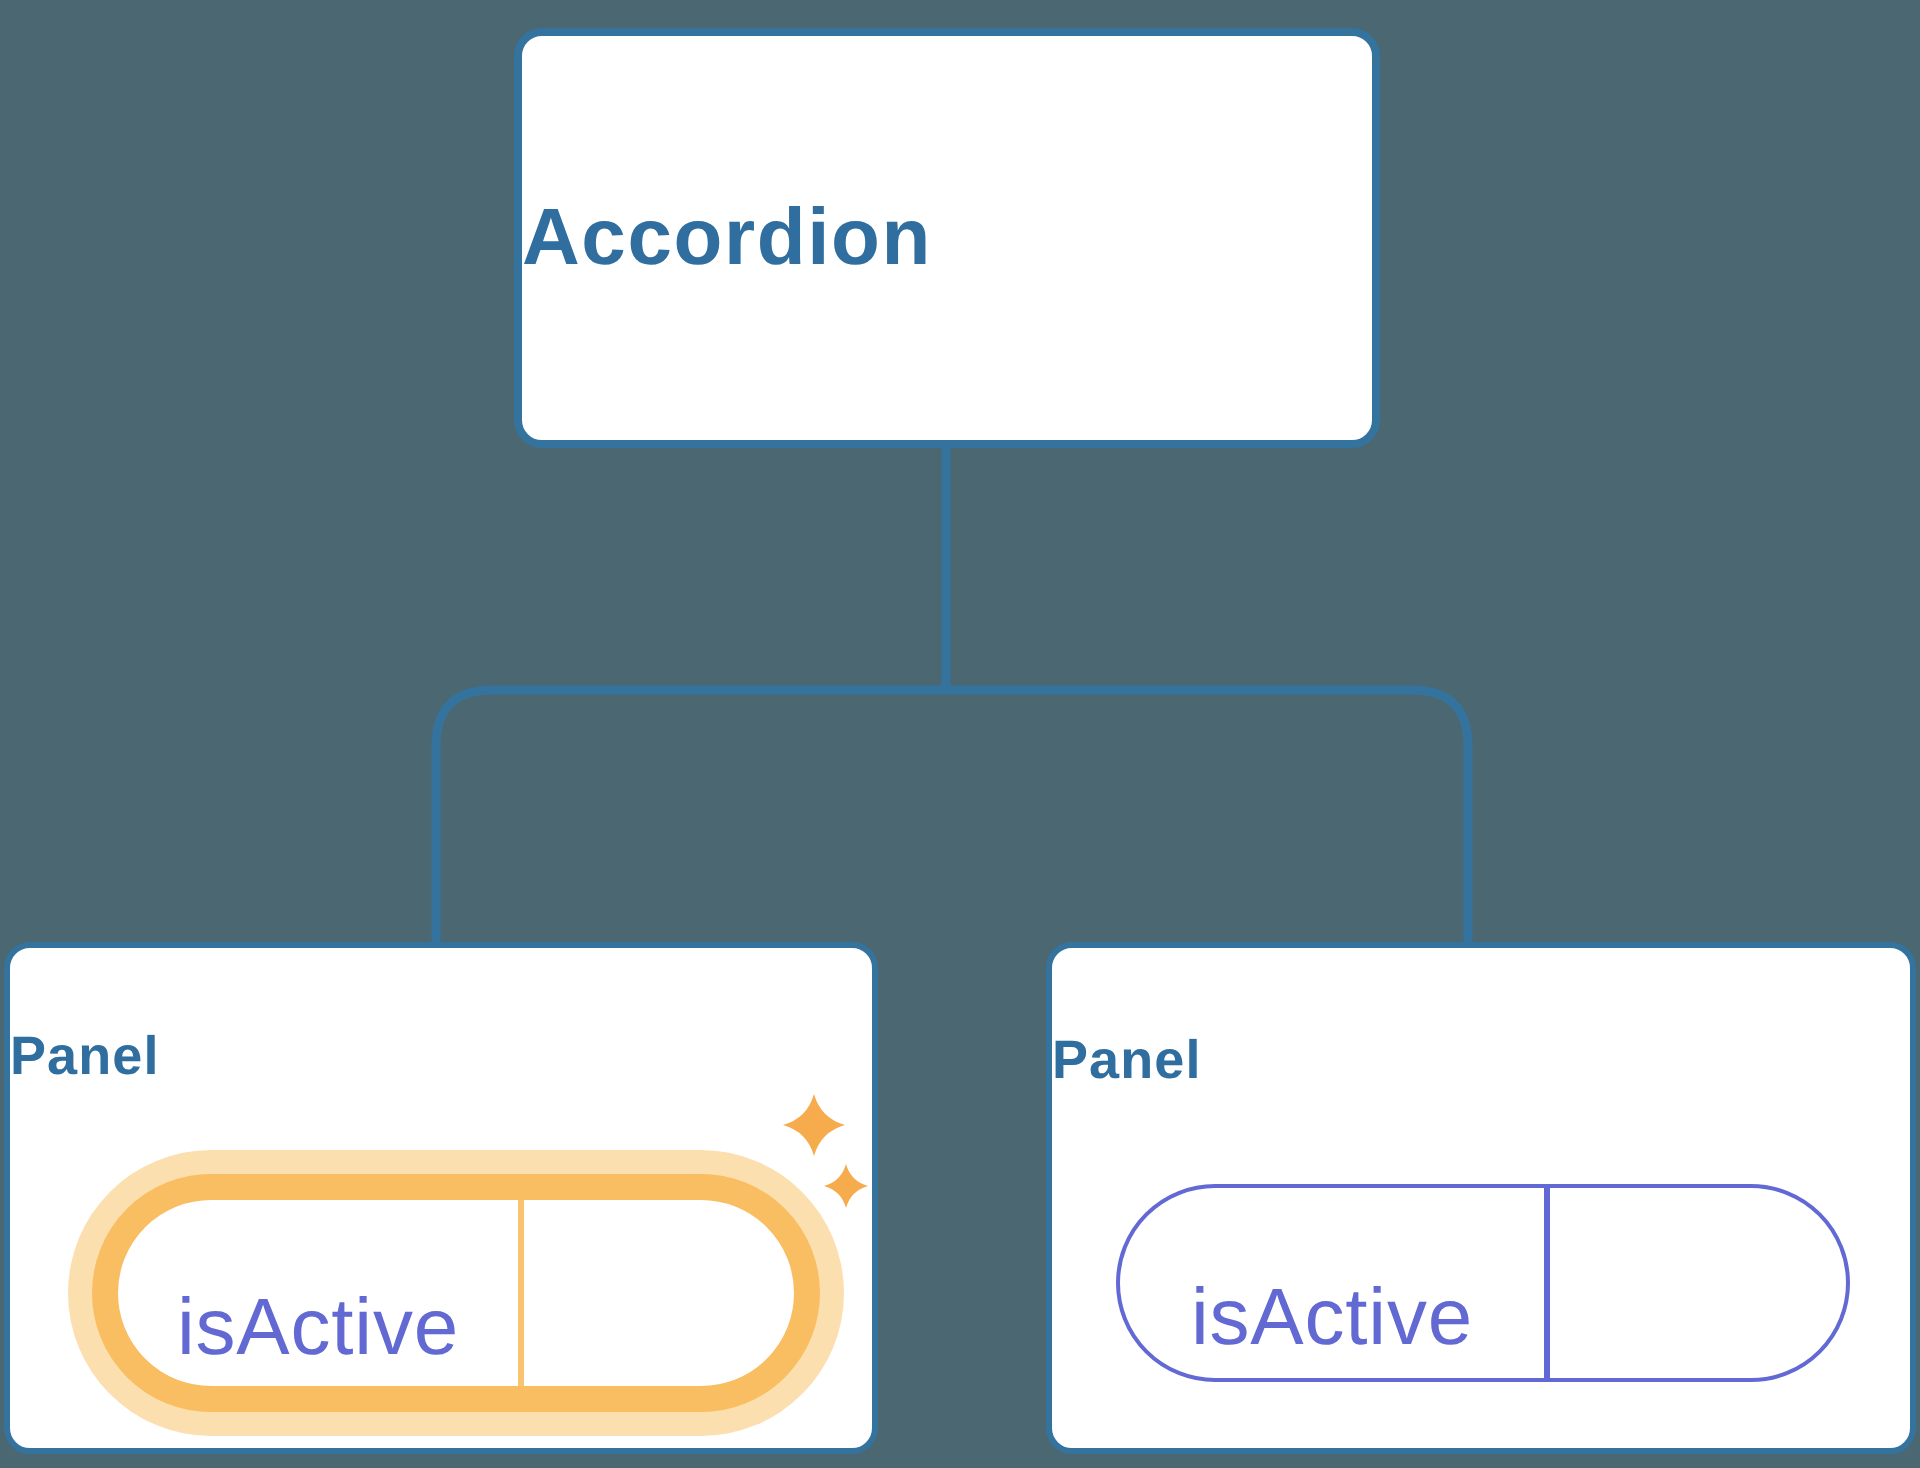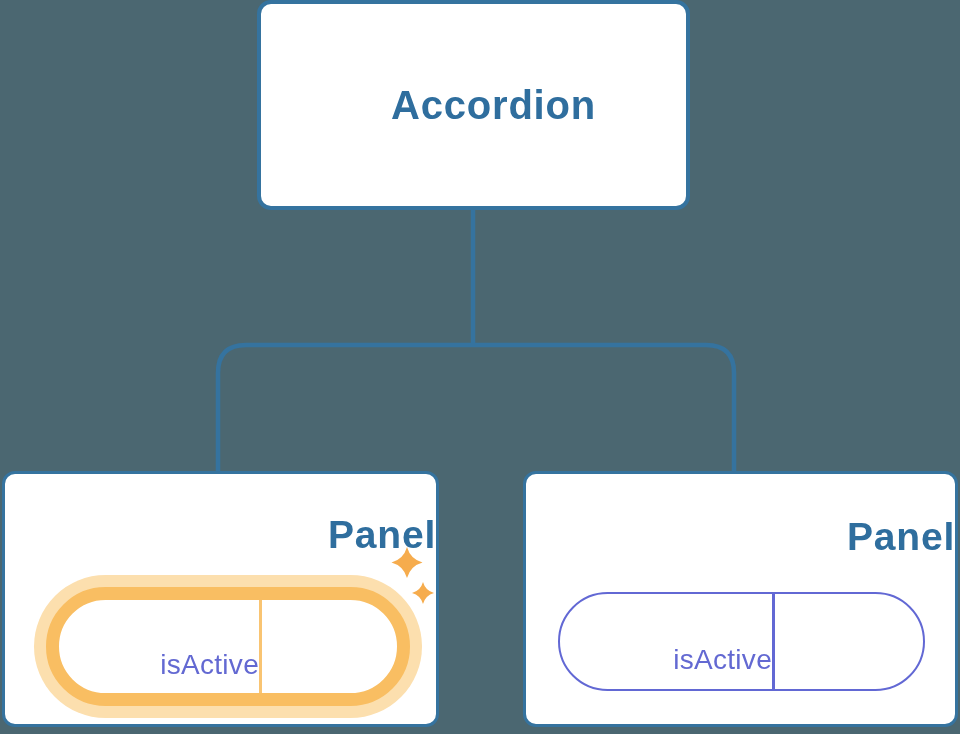--- a/index.html
+++ b/index.html
@@ -43,48 +43,46 @@
 
   .node {
     position: absolute;
     background: var(--node-fill);
     border: 4px solid var(--node-border);
     border-radius: 14px;
     z-index: 1;
   }
 
   .root-node {
-    left: 257px; top: 0;
+    left: 257px; top: 14px;
     width: 433px; height: 210px;
     display: flex;
     align-items: center;
-    justify-content: center;
-    padding-left: 40px;
   }
 
   .node-title {
     color: var(--node-title);
     font-size: 40px;
     font-weight: 600;
     letter-spacing: 0.02em;
     line-height: 1.2;
   }
 
   .panel-node {
     border-width: 3.5px;
     border-radius: 13px;
   }
   .panel-left  { left: 2px;   top: 471px; width: 437px; height: 256px; }
   .panel-right { left: 523px; top: 471px; width: 435px; height: 256px; }
 
   .panel-title {
     position: absolute;
     left: 0; right: 0;
-    text-align: right;
-    font-size: 39px;
+    text-align: left;
+    font-size: 27px;
   }
   .panel-left  .panel-title { top: 38px; }
   .panel-right .panel-title { top: 40px; }
 
   
   .halo {
     position: absolute;
     left: 29px; top: 101px;
     width: 388px; height: 143px;
     background: var(--highlight-halo);
@@ -110,22 +108,22 @@
     border: 2.5px solid var(--pill-border);
     border-radius: 999px;
     display: flex;
     align-items: stretch;
     overflow: hidden;
   }
 
   .cell {
     display: flex;
     align-items: center;
-    justify-content: flex-end;
-    font-size: 28px;
+    justify-content: center;
+    font-size: 40px;
     font-weight: 500;
     color: var(--prop-text);
     letter-spacing: 0.01em;
     margin-top: 36px;
   }
   .ring .name-cell  { width: 200px; }
   .pill .name-cell  { width: 212px; }
   .value-cell { flex: 1; }
   .value-active { font-weight: 700; color: var(--prop-value-active); }
 

